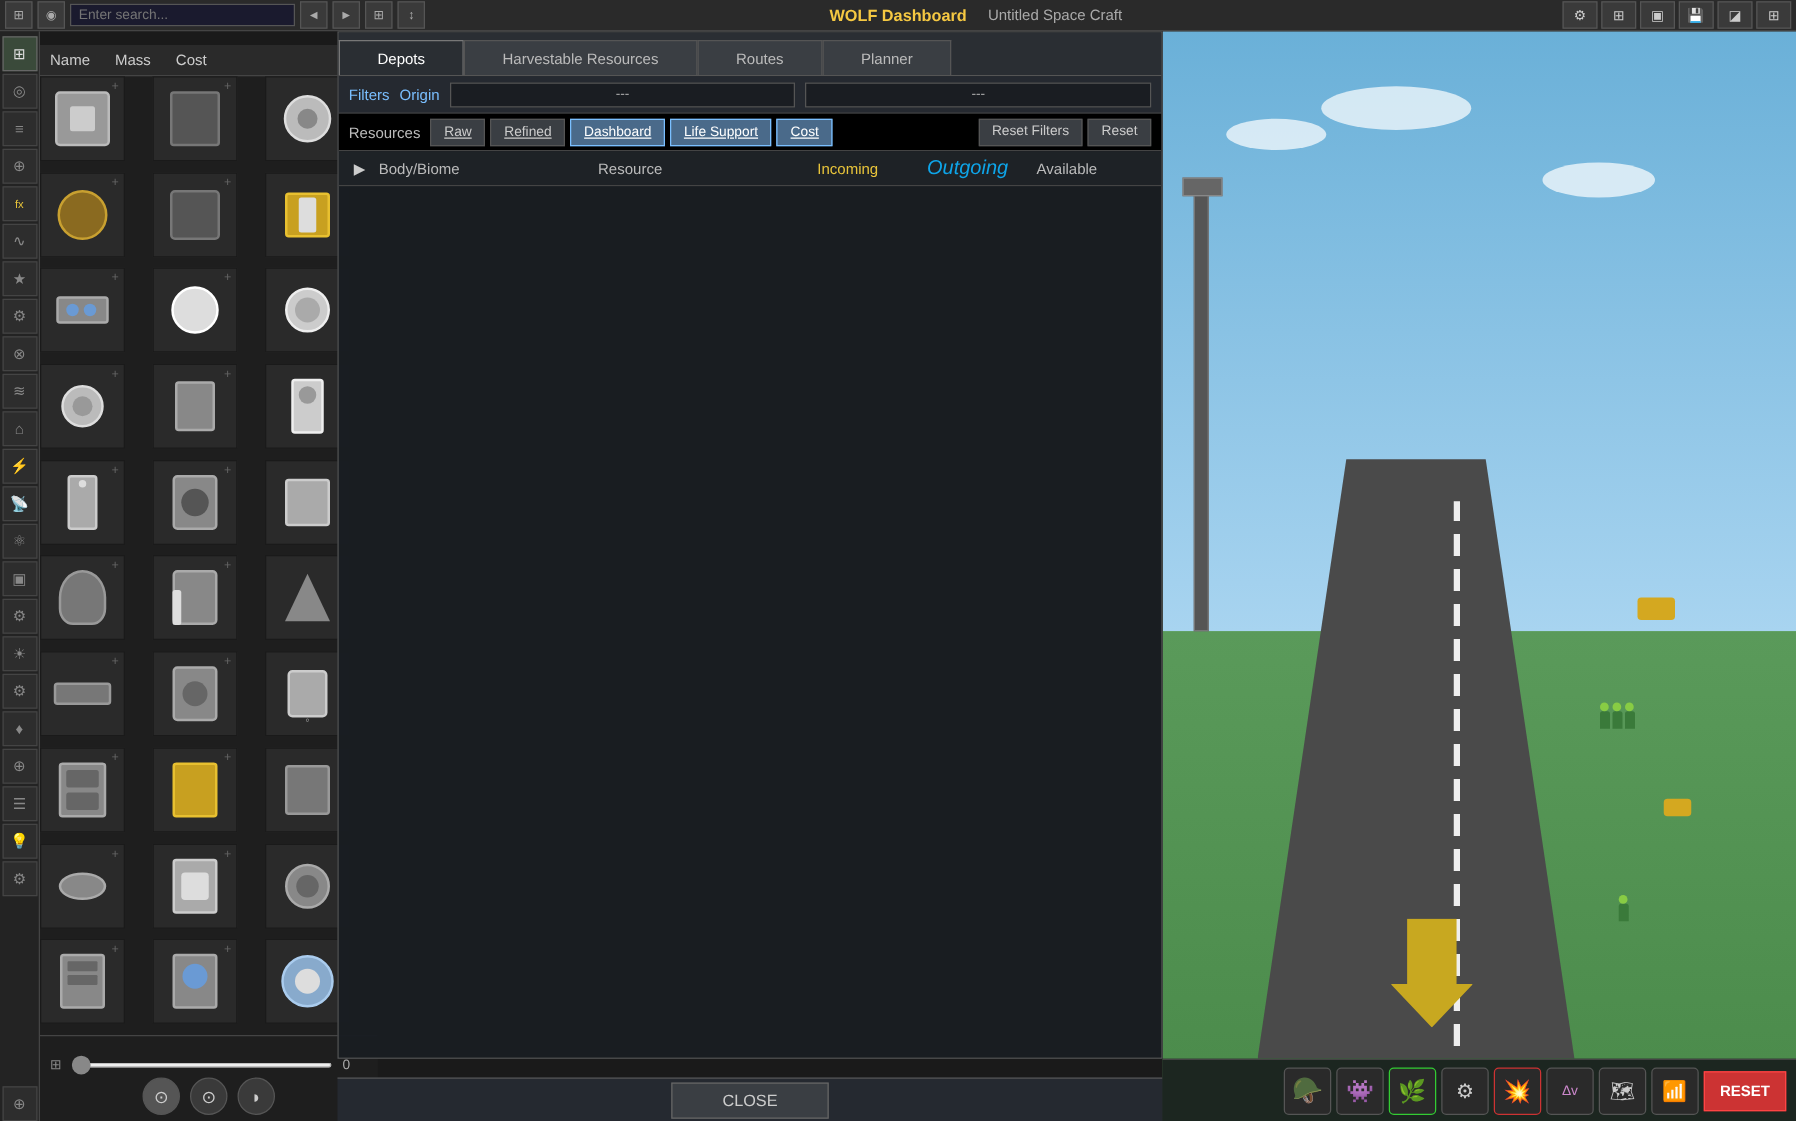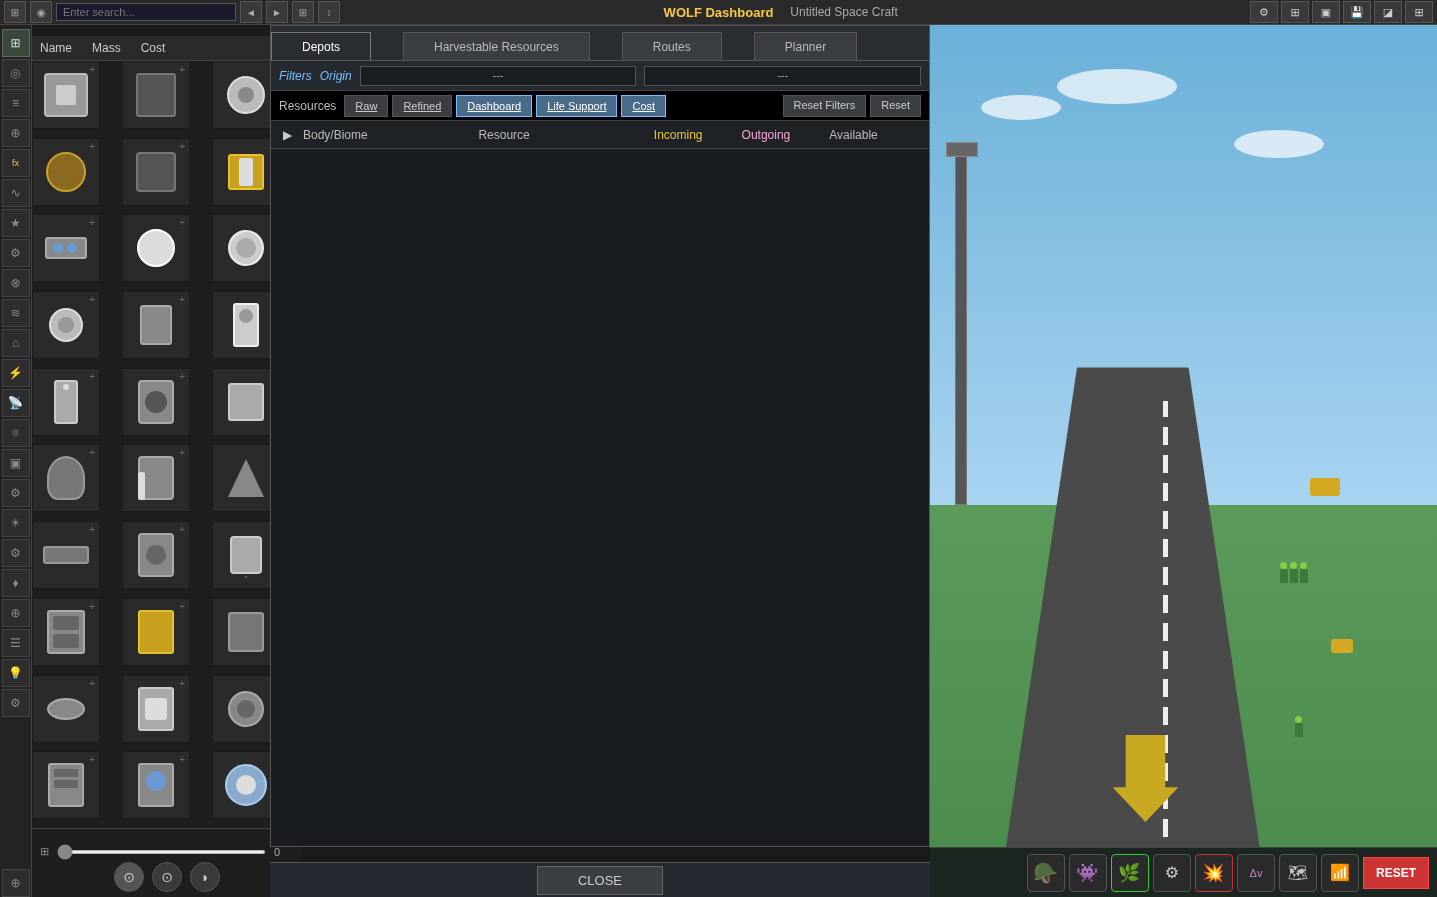--- a/index.html
+++ b/index.html
@@ -209,21 +209,20 @@
       flex-direction: column;
       z-index: 50;
     }
 
     #wolf-tabs {
       height: 35px;
       background: #2a2e33;
       display: flex;
       align-items: flex-end;
       border-bottom: 1px solid #555;
-      gap: 32px;
     }
     .wolf-tab {
       padding: 6px 30px;
       background: #3a3e43;
       border: 1px solid #555;
       border-bottom: none;
       cursor: pointer;
       color: #bbb;
       font-size: 12px;
       height: 28px;
@@ -241,21 +240,20 @@
       display: flex;
       align-items: center;
       padding: 0 8px;
       gap: 8px;
       border-bottom: 1px solid #444;
     }
     .filter-link {
       color: #7abfff;
       cursor: pointer;
       font-size: 12px;
-      font-style: italic;
     }
     .filter-dropdown {
       background: #1a1d22;
       border: 1px solid #555;
       color: #aaa;
       padding: 2px 8px;
       font-size: 11px;
       height: 20px;
       flex: 1;
       text-align: center;
@@ -312,21 +310,21 @@
       display: flex;
       align-items: center;
       padding: 0 12px;
       border-bottom: 1px solid #444;
       gap: 0;
     }
     .tbl-col-expand { width: 20px; }
     .tbl-col-body { flex: 2; color: #bbb; font-size: 12px; }
     .tbl-col-resource { flex: 2; color: #bbb; font-size: 12px; }
     .tbl-col-incoming { flex: 1; color: #e8c43a; font-size: 12px; }
-    .tbl-col-outgoing { flex: 1; color: #f9a8d4; font-size: 12px; }
+    .tbl-col-outgoing { flex: 1; color: #0ea5e9; font-size: 16px; font-style: italic; }
     .tbl-col-available { flex: 1; color: #bbb; font-size: 12px; }
 
     #wolf-table-body {
       flex: 1;
       background: rgba(20,24,28,0.5);
       overflow-y: auto;
     }
 
     #wolf-close-bar {
       height: 35px;

